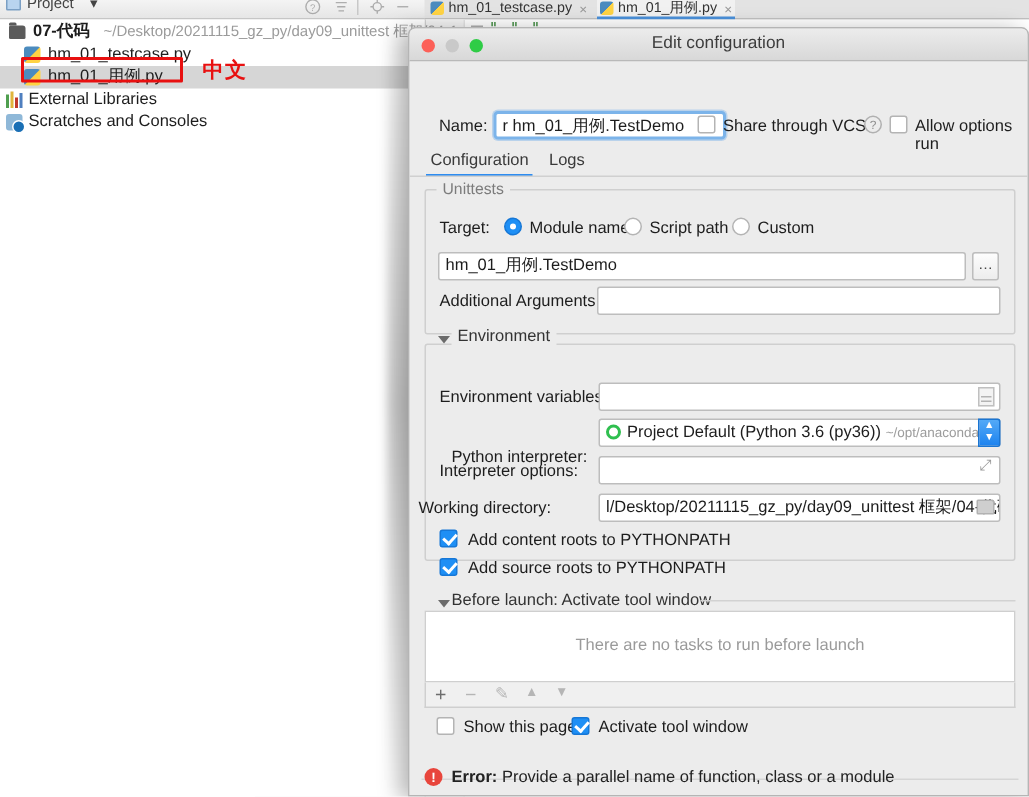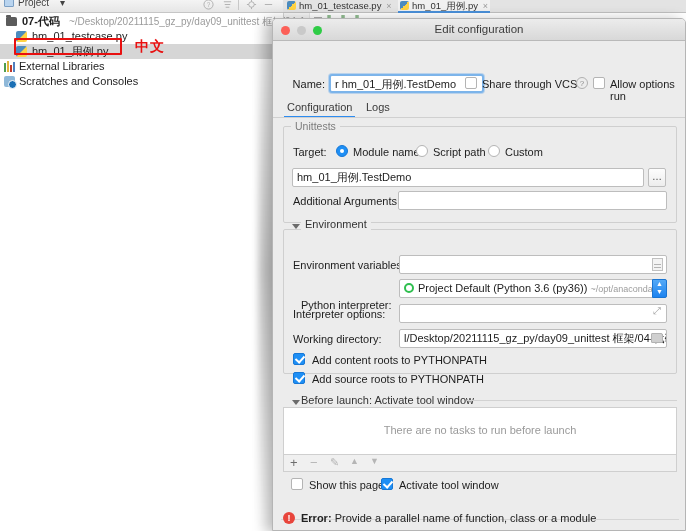--- a/index.html
+++ b/index.html
@@ -413,21 +413,21 @@
         <span class="green-ring" style="left:4px; top:3px;"></span>
         <span>Project Default (Python 3.6 (py36))</span>
         <span class="gray-path">~/opt/anaconda3/envs/</span>
       </div>
       <div class="combo-arrow" style="left:379px; top:238px;">▲<br>▼</div>
 
       <div class="lbl-left" style="left:20px; top:267px;">Interpreter options:</div>
       <div class="textfield" style="left:126px; top:263px; width:268px;"></div>
       <div class="expand-ico" style="left:380px; top:264px;">⤢</div>
 
-      <div class="lbl-left" style="left:20px; top:292px;text-align:right;">Working directory:</div>
+      <div class="lbl-left" style="left:6px; top:292px;text-align:right;">Working directory:</div>
       <div class="textfield" style="left:126px; top:288px; width:268px;">l/Desktop/20211115_gz_py/day09_unittest 框架/04-代码</div>
       <div class="folder-btn" style="left:378px; top:292px;"></div>
 
       <div class="cb on" style="left:20px; top:312px;"></div>
       <div class="lbl-left" style="left:39px; top:313px;">Add content roots to PYTHONPATH</div>
       <div class="cb on" style="left:20px; top:331px;"></div>
       <div class="lbl-left" style="left:39px; top:332px;">Add source roots to PYTHONPATH</div>
 
       <div class="tri" style="left:19px; top:359px;"></div>
       <div class="section-head" style="left:28px; top:353px;">Before launch: Activate tool window</div>

